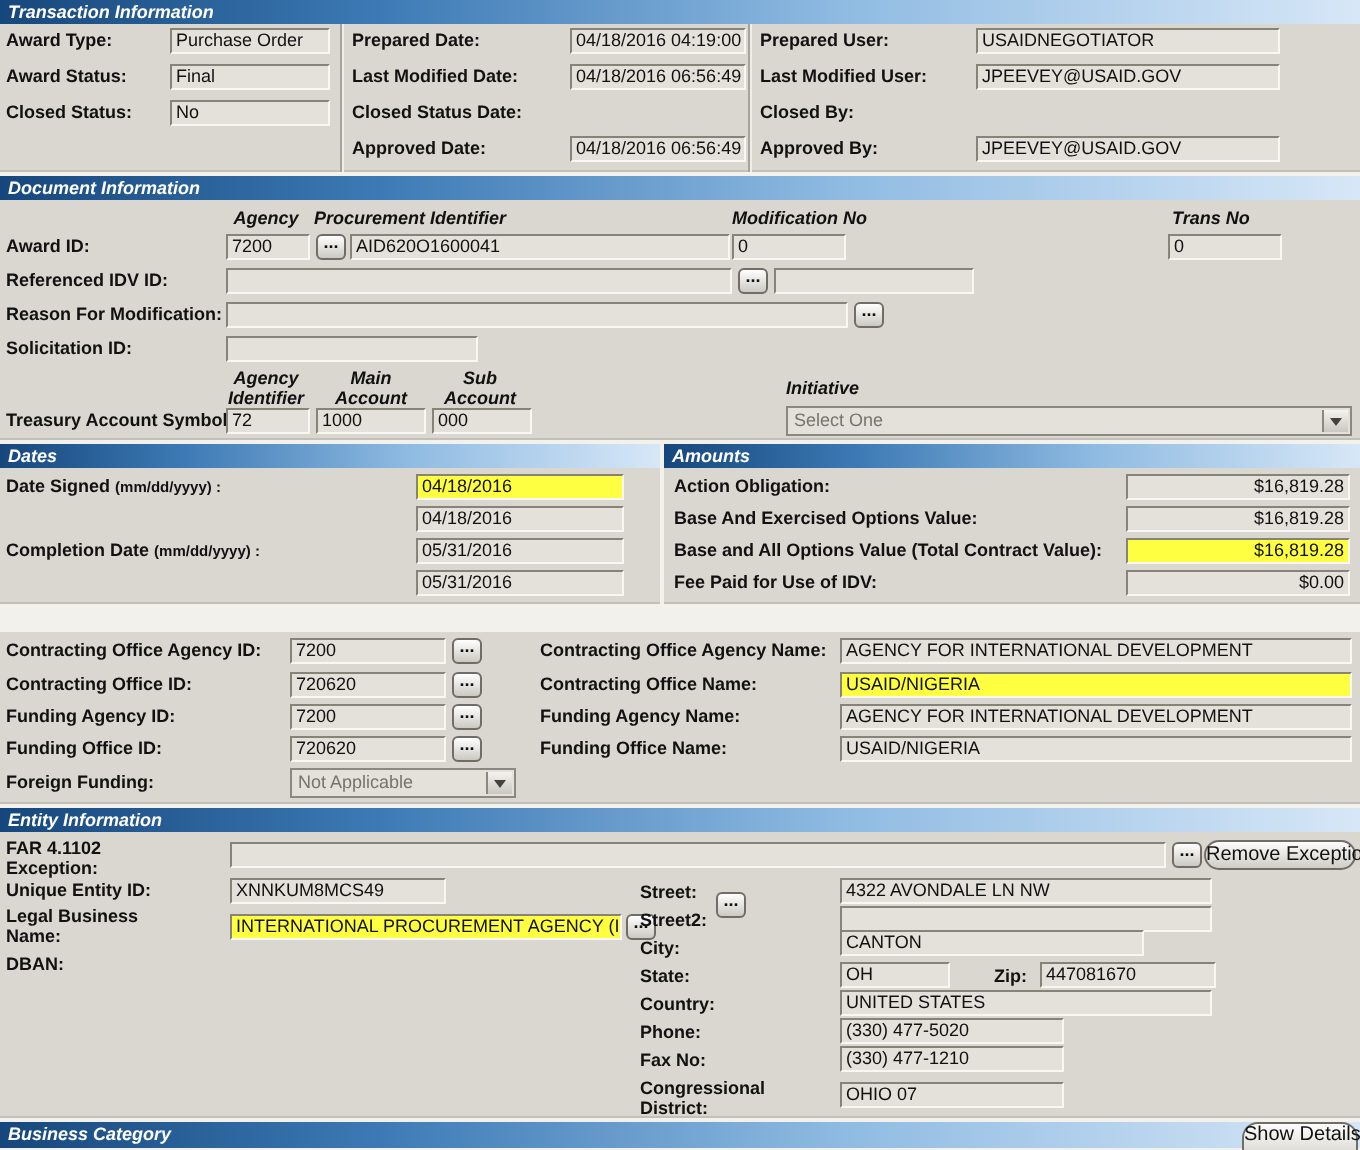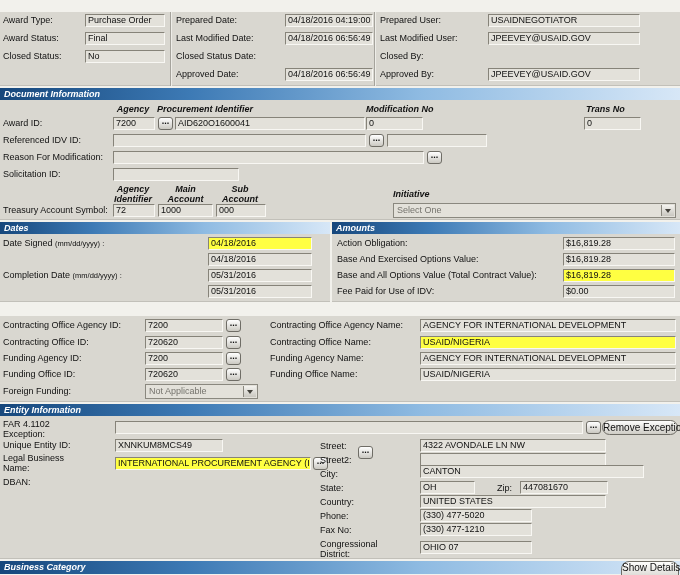--- a/index.html
+++ b/index.html
@@ -4,48 +4,51 @@
 <style>
   *{margin:0;padding:0;box-sizing:border-box}
   body{background:#efeee9}
   #canvas{position:relative;width:680px;height:575px;overflow:hidden;
     font-family:"Liberation Sans","DejaVu Sans",sans-serif;font-size:9px;color:#111;
     background:#f2f1ec}
   .bar{position:absolute;height:12px;line-height:12px;padding-left:4px;color:#fff;
     font-weight:bold;font-style:italic;font-size:9px;white-space:nowrap;
     background:linear-gradient(90deg,#16477c 0%,#3d7ab5 28%,#8fbbe2 62%,#d7e7f7 100%)}
   .sec{position:absolute;background:#d9d7d0;border-bottom:1px solid #c2c0b9}
-  .lbl{position:absolute;font-weight:normal;line-height:13px;white-space:nowrap}
+  .lbl{position:absolute;font-weight:bold;line-height:13px;white-space:nowrap}
   .lbl .sm{font-size:7.5px}
   .l2{line-height:10px}
   .hdr{position:absolute;font-weight:bold;font-style:italic;line-height:10px;white-space:nowrap}
   .ctr{text-align:center}
   .fld{position:absolute;height:13px;line-height:11px;padding:0 2px;background:#e3e1da;
     border:1px solid;border-color:#868379 #f8f7f3 #f8f7f3 #868379;white-space:nowrap;overflow:hidden}
   .hl{background:#ffff42}
-  .rt{text-align:left}
+  .rt{text-align:right}
   .dots{position:absolute;width:15px;height:13px;line-height:7px;text-align:center;font-size:9px;
     font-weight:bold;background:linear-gradient(#ffffff,#cbc9c2);border:1px solid #6f6d66;
     border-radius:3px;cursor:pointer}
   .pill{position:absolute;text-align:center;font-size:10px;line-height:13px;
     background:linear-gradient(#fdfdfc,#cfcdc6);border:1px solid #6f6d66;border-radius:8px;
     cursor:pointer;white-space:nowrap}
   .dd{position:absolute;height:15px;line-height:13px;padding:0 16px 0 3px;background:#e3e1da;
     border:1px solid #8a887f;color:#76746e;white-space:nowrap;overflow:hidden}
   .dd .arr{position:absolute;right:1px;top:1px;bottom:1px;width:13px;
     background:linear-gradient(#f4f3ef,#c9c7c0);border-left:1px solid #8a887f}
   .dd .arr::after{content:"";position:absolute;left:3px;top:4px;border-left:3.5px solid transparent;
     border-right:3.5px solid transparent;border-top:4px solid #44423c}
   .vdiv{position:absolute;width:2px;border-left:1px solid #a5a39c;border-right:1px solid #eeede8}
 </style>
 </head>
 <body>
 
 <div id="canvas">
 
+  <div class="bar" style="left:0;top:0;width:680px">
+    <span>Transaction Information</span>
+  </div>
   <div class="sec" style="left:0;top:12px;width:680px;height:74px">
     <div class="vdiv" style="left:170px;top:0;height:74px"></div>
     <div class="vdiv" style="left:374px;top:0;height:74px"></div>
 
     <div class="lbl" style="left:3px;top:2px">Award Type:</div>
     <div class="fld" style="left:85px;top:2px;width:80px">Purchase Order</div>
     <div class="lbl" style="left:176px;top:2px">Prepared Date:</div>
     <div class="fld" style="left:285px;top:2px;width:88px">04/18/2016 04:19:00</div>
     <div class="lbl" style="left:380px;top:2px">Prepared User:</div>
     <div class="fld" style="left:488px;top:2px;width:152px">USAIDNEGOTIATOR</div>
@@ -213,21 +216,21 @@
     <div class="lbl" style="left:3px;top:60px">DBAN:</div>
 
     <div class="lbl" style="left:320px;top:24px">Street:</div>
     <div class="dots" style="left:358px;top:30px">...</div>
     <div class="fld" style="left:420px;top:23px;width:186px">4322 AVONDALE LN NW</div>
 
     <div class="lbl" style="left:320px;top:38px">Street2:</div>
     <div class="fld" style="left:420px;top:37px;width:186px"></div>
 
     <div class="lbl" style="left:320px;top:52px">City:</div>
-    <div class="fld" style="left:420px;top:49px;width:224px">CANTON</div>
+    <div class="fld" style="left:420px;top:49px;width:152px">CANTON</div>
 
     <div class="lbl" style="left:320px;top:66px">State:</div>
     <div class="fld" style="left:420px;top:65px;width:55px">OH</div>
     <div class="lbl" style="left:497px;top:66px">Zip:</div>
     <div class="fld" style="left:520px;top:65px;width:88px">447081670</div>
 
     <div class="lbl" style="left:320px;top:80px">Country:</div>
     <div class="fld" style="left:420px;top:79px;width:186px">UNITED STATES</div>
 
     <div class="lbl" style="left:320px;top:94px">Phone:</div>

